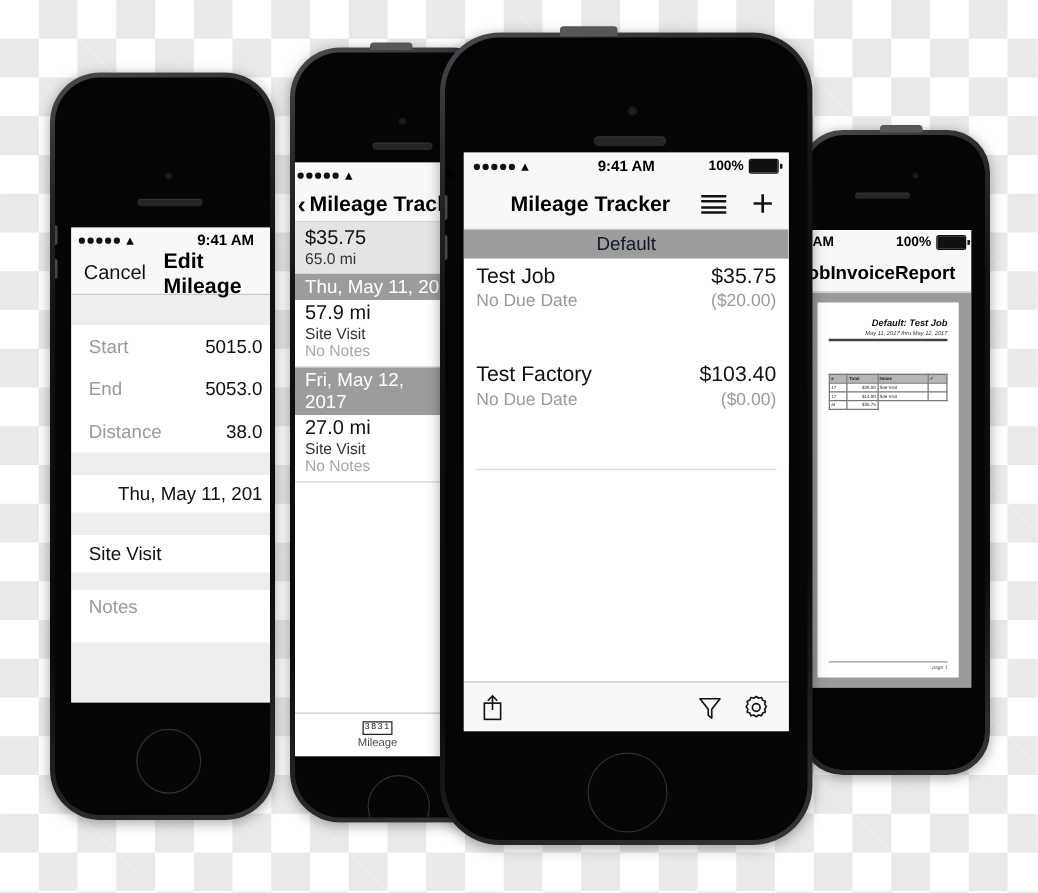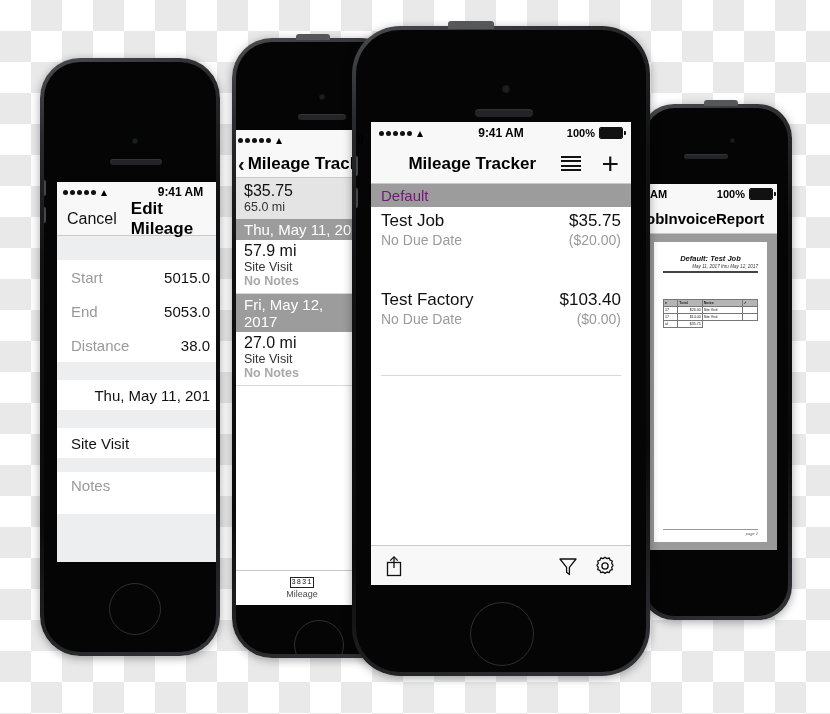--- a/index.html
+++ b/index.html
@@ -135,24 +135,25 @@
   }
   .navtitle {
     font-size: 17px;
     font-weight: bold;
     color: #000;
   }
   .body-list { flex: 1; background: #fff; overflow: hidden; }
 
   .section-header {
     background: #9c9c9c;
-    color: #701a75;
+    color: #0f172a;
     font-size: 15px;
     padding: 3px 10px;
     box-sizing: border-box;
+    text-align: center;
   }
   .row {
     padding: 4px 10px 6px 10px;
     box-sizing: border-box;
     background: #fff;
   }
   .row-line {
     display: flex;
     justify-content: space-between;
     align-items: baseline;
@@ -189,21 +190,21 @@
   }
   .form-label { color: #9a9a9a; }
   .form-value { color: #111; }
   .form-row.single { justify-content: flex-start; }
   .form-row.rightval { justify-content: flex-end; }
 
   
   .ent-row { background: #fff; padding: 2px 10px 5px 10px; box-sizing: border-box; }
   .ent-main { font-size: 16px; color: #111; }
   .ent-sub { font-size: 12.5px; color: #333; }
-  .ent-sub.dim { color: #a8a8a8; font-weight: bold; }
+  .ent-sub.dim { color: #a8a8a8; }
   .date-header {
     background: #9c9c9c;
     color: #fff;
     font-size: 15px;
     padding: 2px 10px;
     box-sizing: border-box;
   }
   .sel-row { background: #e4e4e4; }
   .tabbar {
     height: 34px;
@@ -233,21 +234,21 @@
   .paper {
     background: #fff;
     height: 100%;
     box-sizing: border-box;
     padding: 12px 9px 6px 9px;
     position: relative;
     display: flex;
     flex-direction: column;
   }
   .rep-title {
-    text-align: center;
+    text-align: right;
     font-weight: bold;
     font-style: italic;
     font-size: 7.5px;
     color: #111;
   }
   .rep-title .lead { font-style: italic; font-weight: bold; }
   .rep-sub {
     text-align: right;
     font-size: 4.6px;
     font-style: italic;

